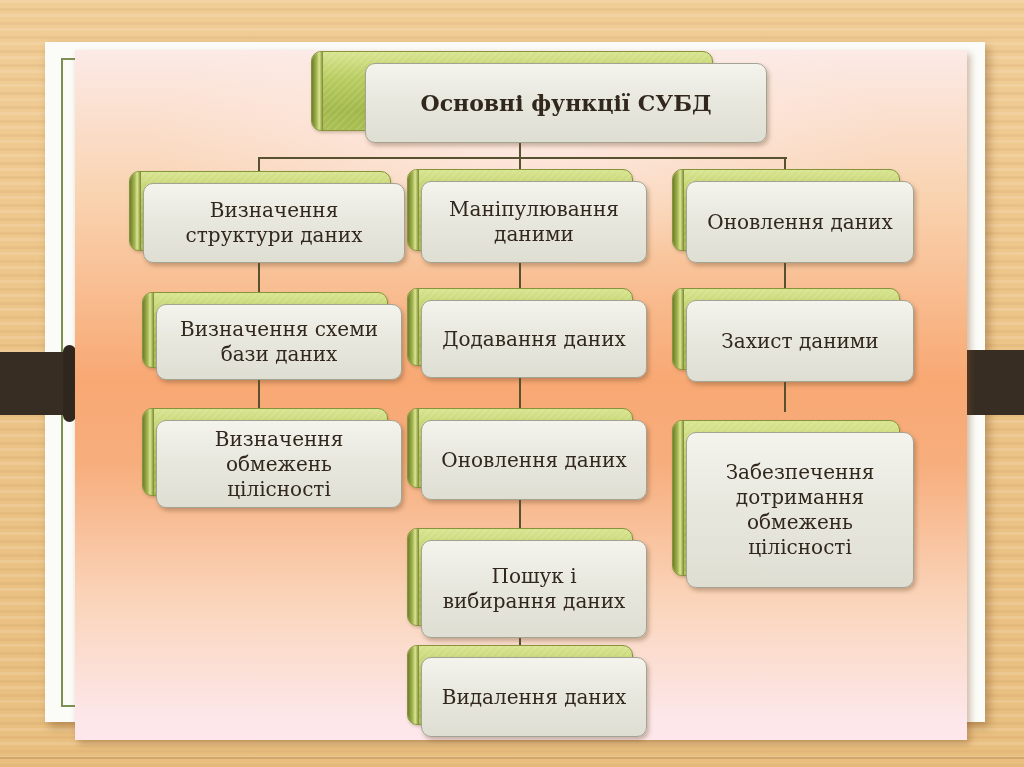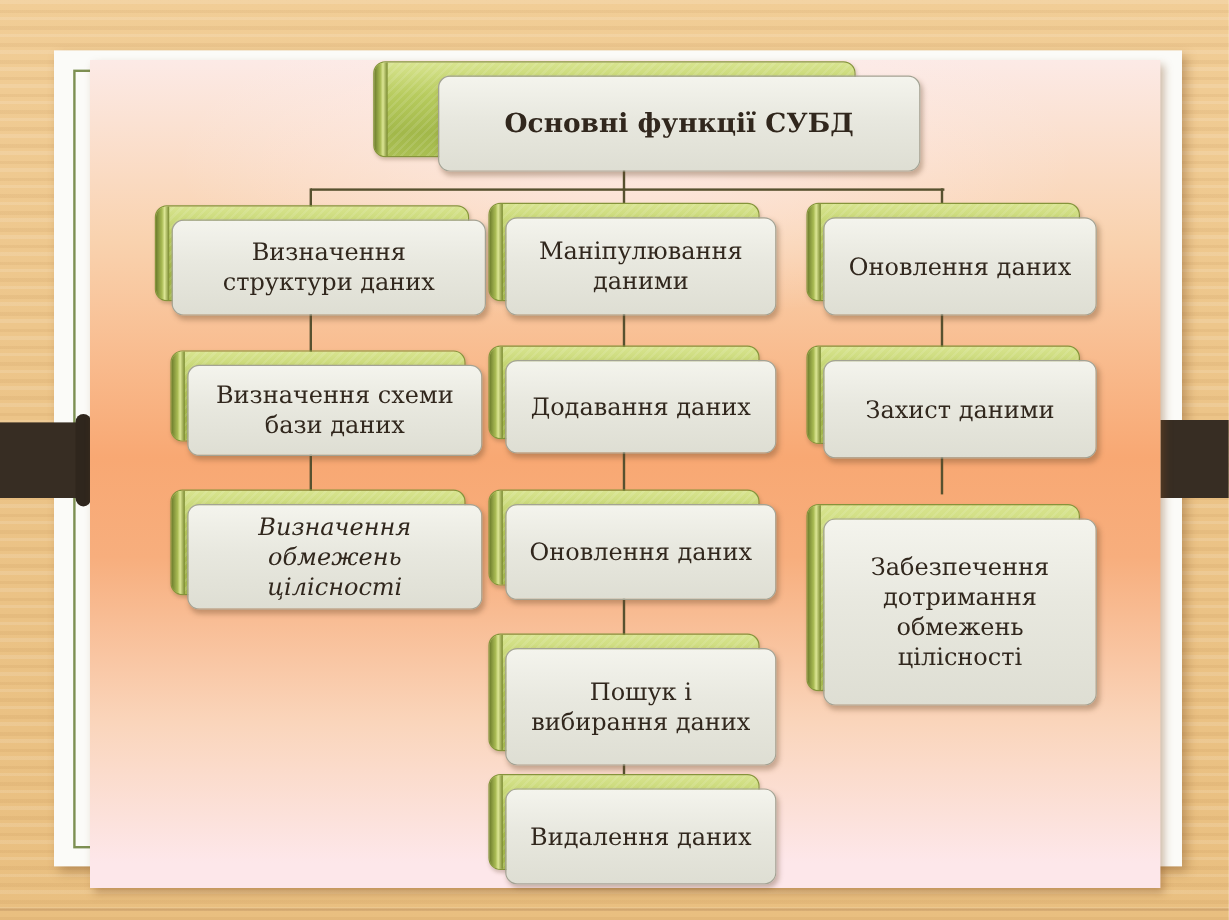--- a/index.html
+++ b/index.html
@@ -69,21 +69,21 @@
     position:absolute;left:14px;top:12px;width:100%;height:100%;
     border-radius:10px;box-sizing:border-box;
     border:1px solid #a3a394;
     background:linear-gradient(180deg,#f4f4ed 0%,#e8e8df 45%,#dedeD3 100%);
     box-shadow:2px 3px 4px rgba(100,70,40,.35);
     display:flex;align-items:center;justify-content:center;
     text-align:center;padding:0 14px;
     font-size:20px;line-height:25px;color:#31271d;
   }
   .front.title{font-weight:bold;font-size:22px;padding:0 20px;margin-left:40px;}
-  .front.narrow{padding:0 56px;font-style:italic;}
+  .front.narrow{padding:0 56px;}
 </style>
 </head>
 <body>
 
 <div class="stage">
 
   <div class="paper">
     <div class="paper-border"></div>
   </div>
 

